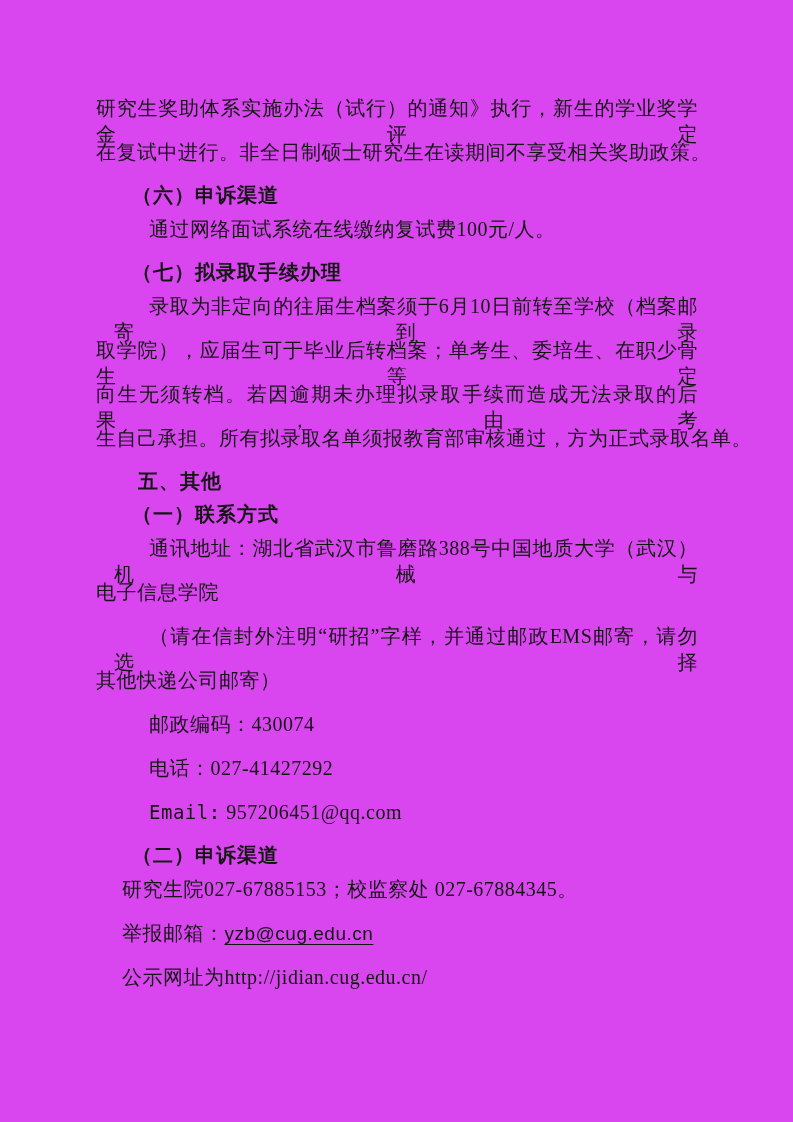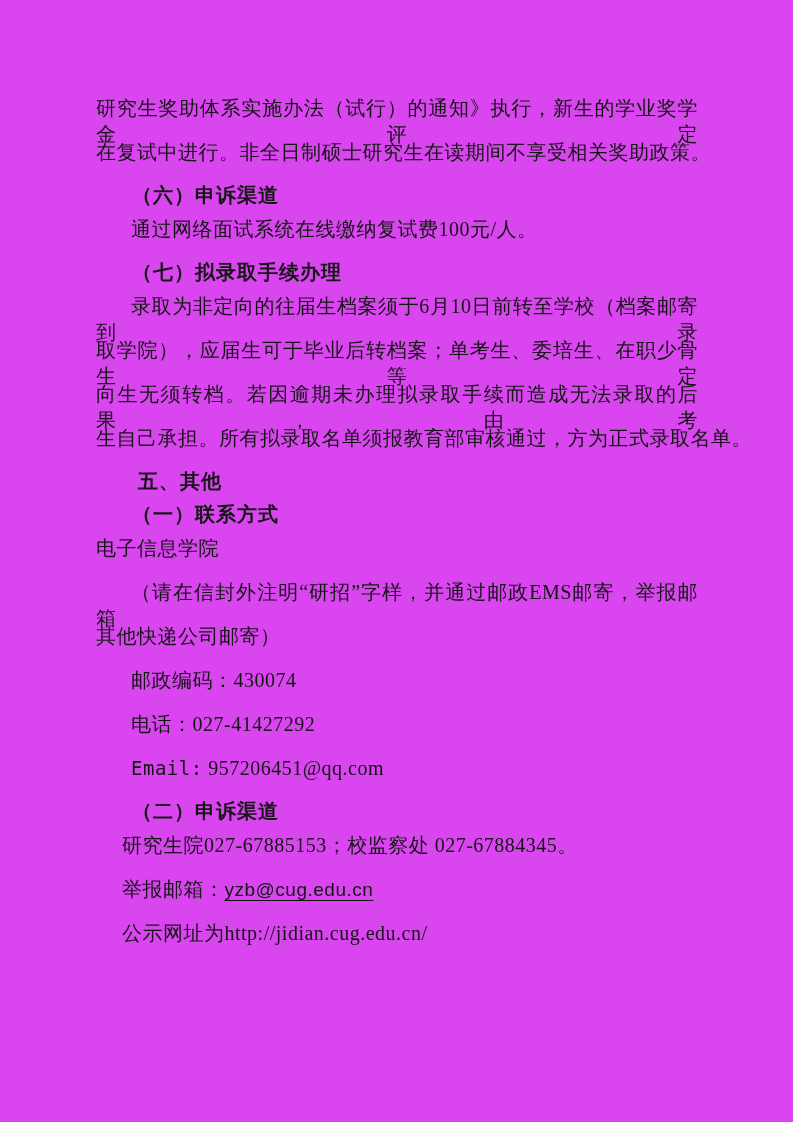--- a/index.html
+++ b/index.html
@@ -39,21 +39,21 @@
   .hd {
     height: 33px;
     font-family: "Liberation Sans", "DejaVu Sans", sans-serif;
     font-weight: 700;
     font-size: 20px;
     line-height: 25px;
     letter-spacing: 1px;
     padding-left: 36px;
   }
   .hd-top { padding-left: 42px; }
-  .ind2 { text-indent: 35px; }
+  .ind2 { text-indent: 35px; margin-left: 18px; }
   .ind1 { text-indent: 26px; }
   .mono {
     font-family: "DejaVu Sans Mono", "Liberation Mono", monospace;
     font-size: 19px;
   }
   .linkish {
     font-family: Liberation Sans, sans-serif;
     font-size: 19px;
     text-decoration: underline;
     text-underline-offset: 4px;
@@ -74,22 +74,23 @@
 
     <div class="ln hd">（七）拟录取手续办理</div>
     <div class="ln full ind2">录取为非定向的往届生档案须于6月10日前转至学校（档案邮寄到录</div>
     <div class="ln full">取学院），应届生可于毕业后转档案；单考生、委培生、在职少骨生等定</div>
     <div class="ln full">向生无须转档。若因逾期未办理拟录取手续而造成无法录取的后果，由考</div>
     <div class="ln">生自己承担。所有拟录取名单须报教育部审核通过，方为正式录取名单。</div>
 
     <div class="ln hd hd-top">五、其他</div>
 
     <div class="ln hd">（一）联系方式</div>
+    <div class="ln full ind2">通讯地址：湖北省武汉市鲁磨路388号中国地质大学（武汉）机械与</div>
     <div class="ln">电子信息学院</div>
-    <div class="ln full ind2">（请在信封外注明“研招”字样，并通过邮政EMS邮寄，举报邮箱</div>
+    <div class="ln full ind2">（请在信封外注明“研招”字样，并通过邮政EMS邮寄，请勿选择</div>
     <div class="ln">其他快递公司邮寄）</div>
     <div class="ln ind2">邮政编码：430074</div>
     <div class="ln ind2">电话：027-41427292</div>
     <div class="ln ind2"><span class="mono">Email:</span><span> 957206451@qq.com</span></div>
 
     <div class="ln hd">（二）申诉渠道</div>
     <div class="ln ind1">研究生院027-67885153；校监察处 027-67884345。</div>
     <div class="ln ind1"><span>举报邮箱：</span><span class="linkish">yzb@cug.edu.cn</span></div>
     <div class="ln ind1">公示网址为http://jidian.cug.edu.cn/</div>
 

